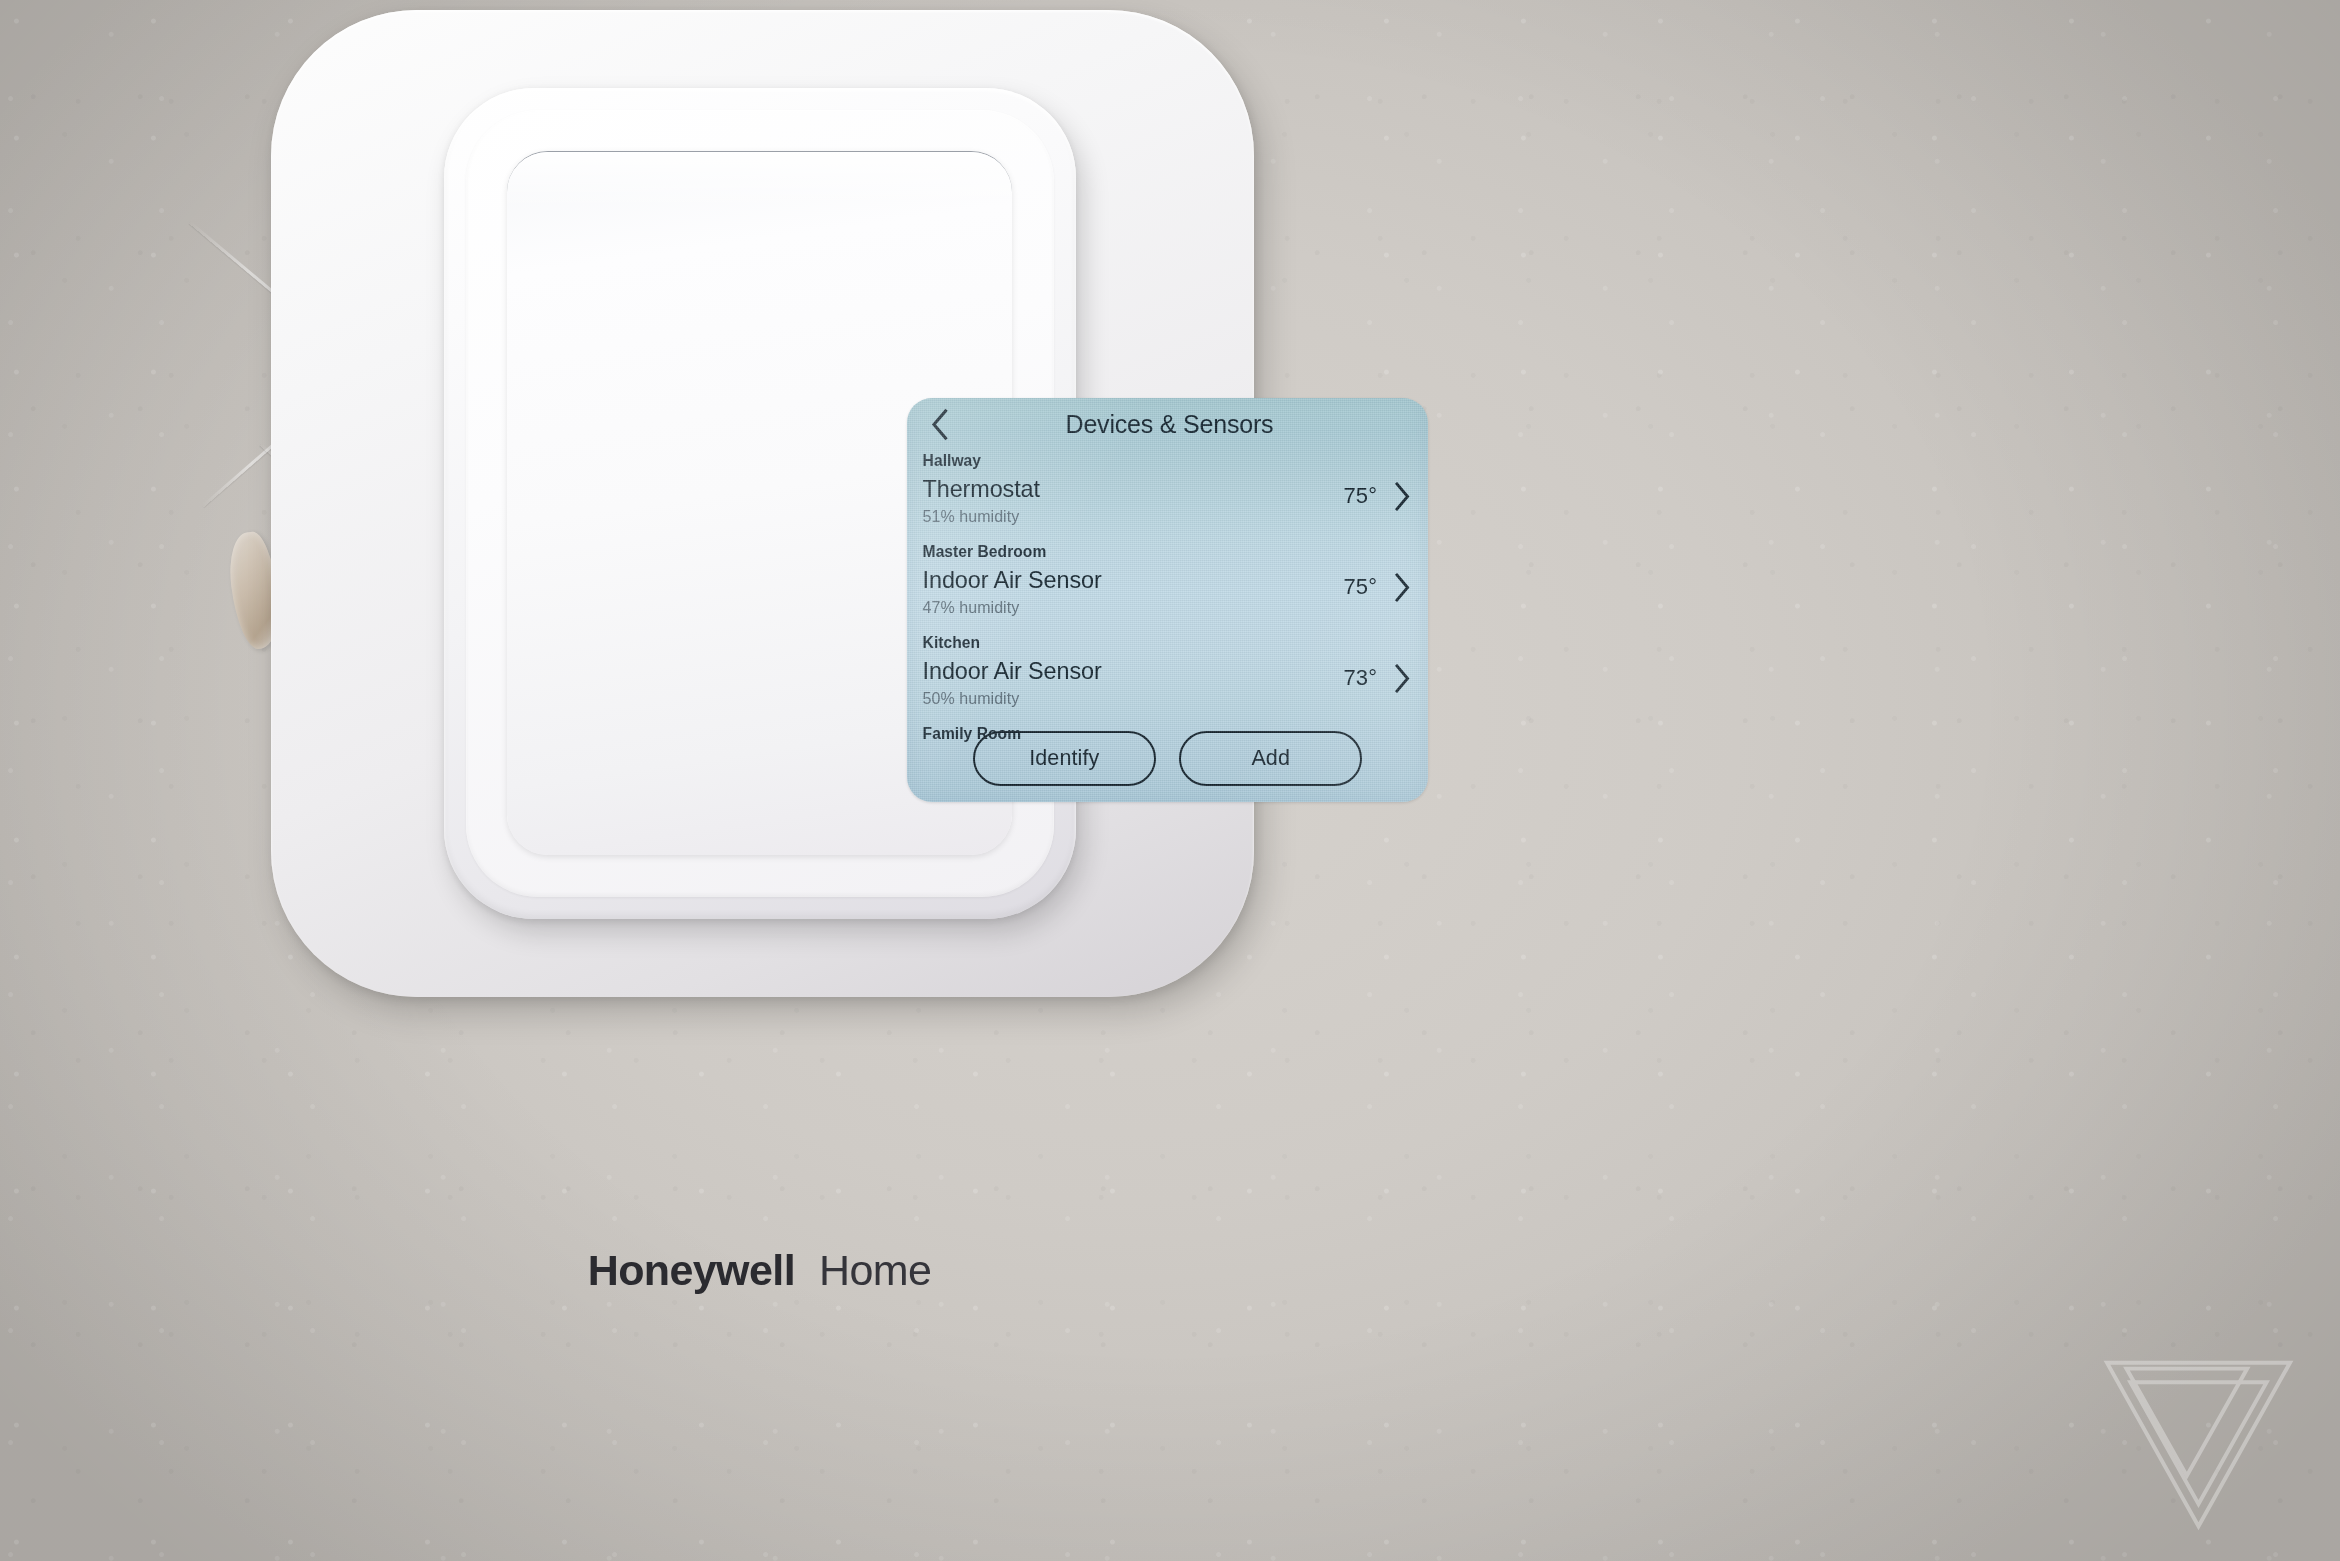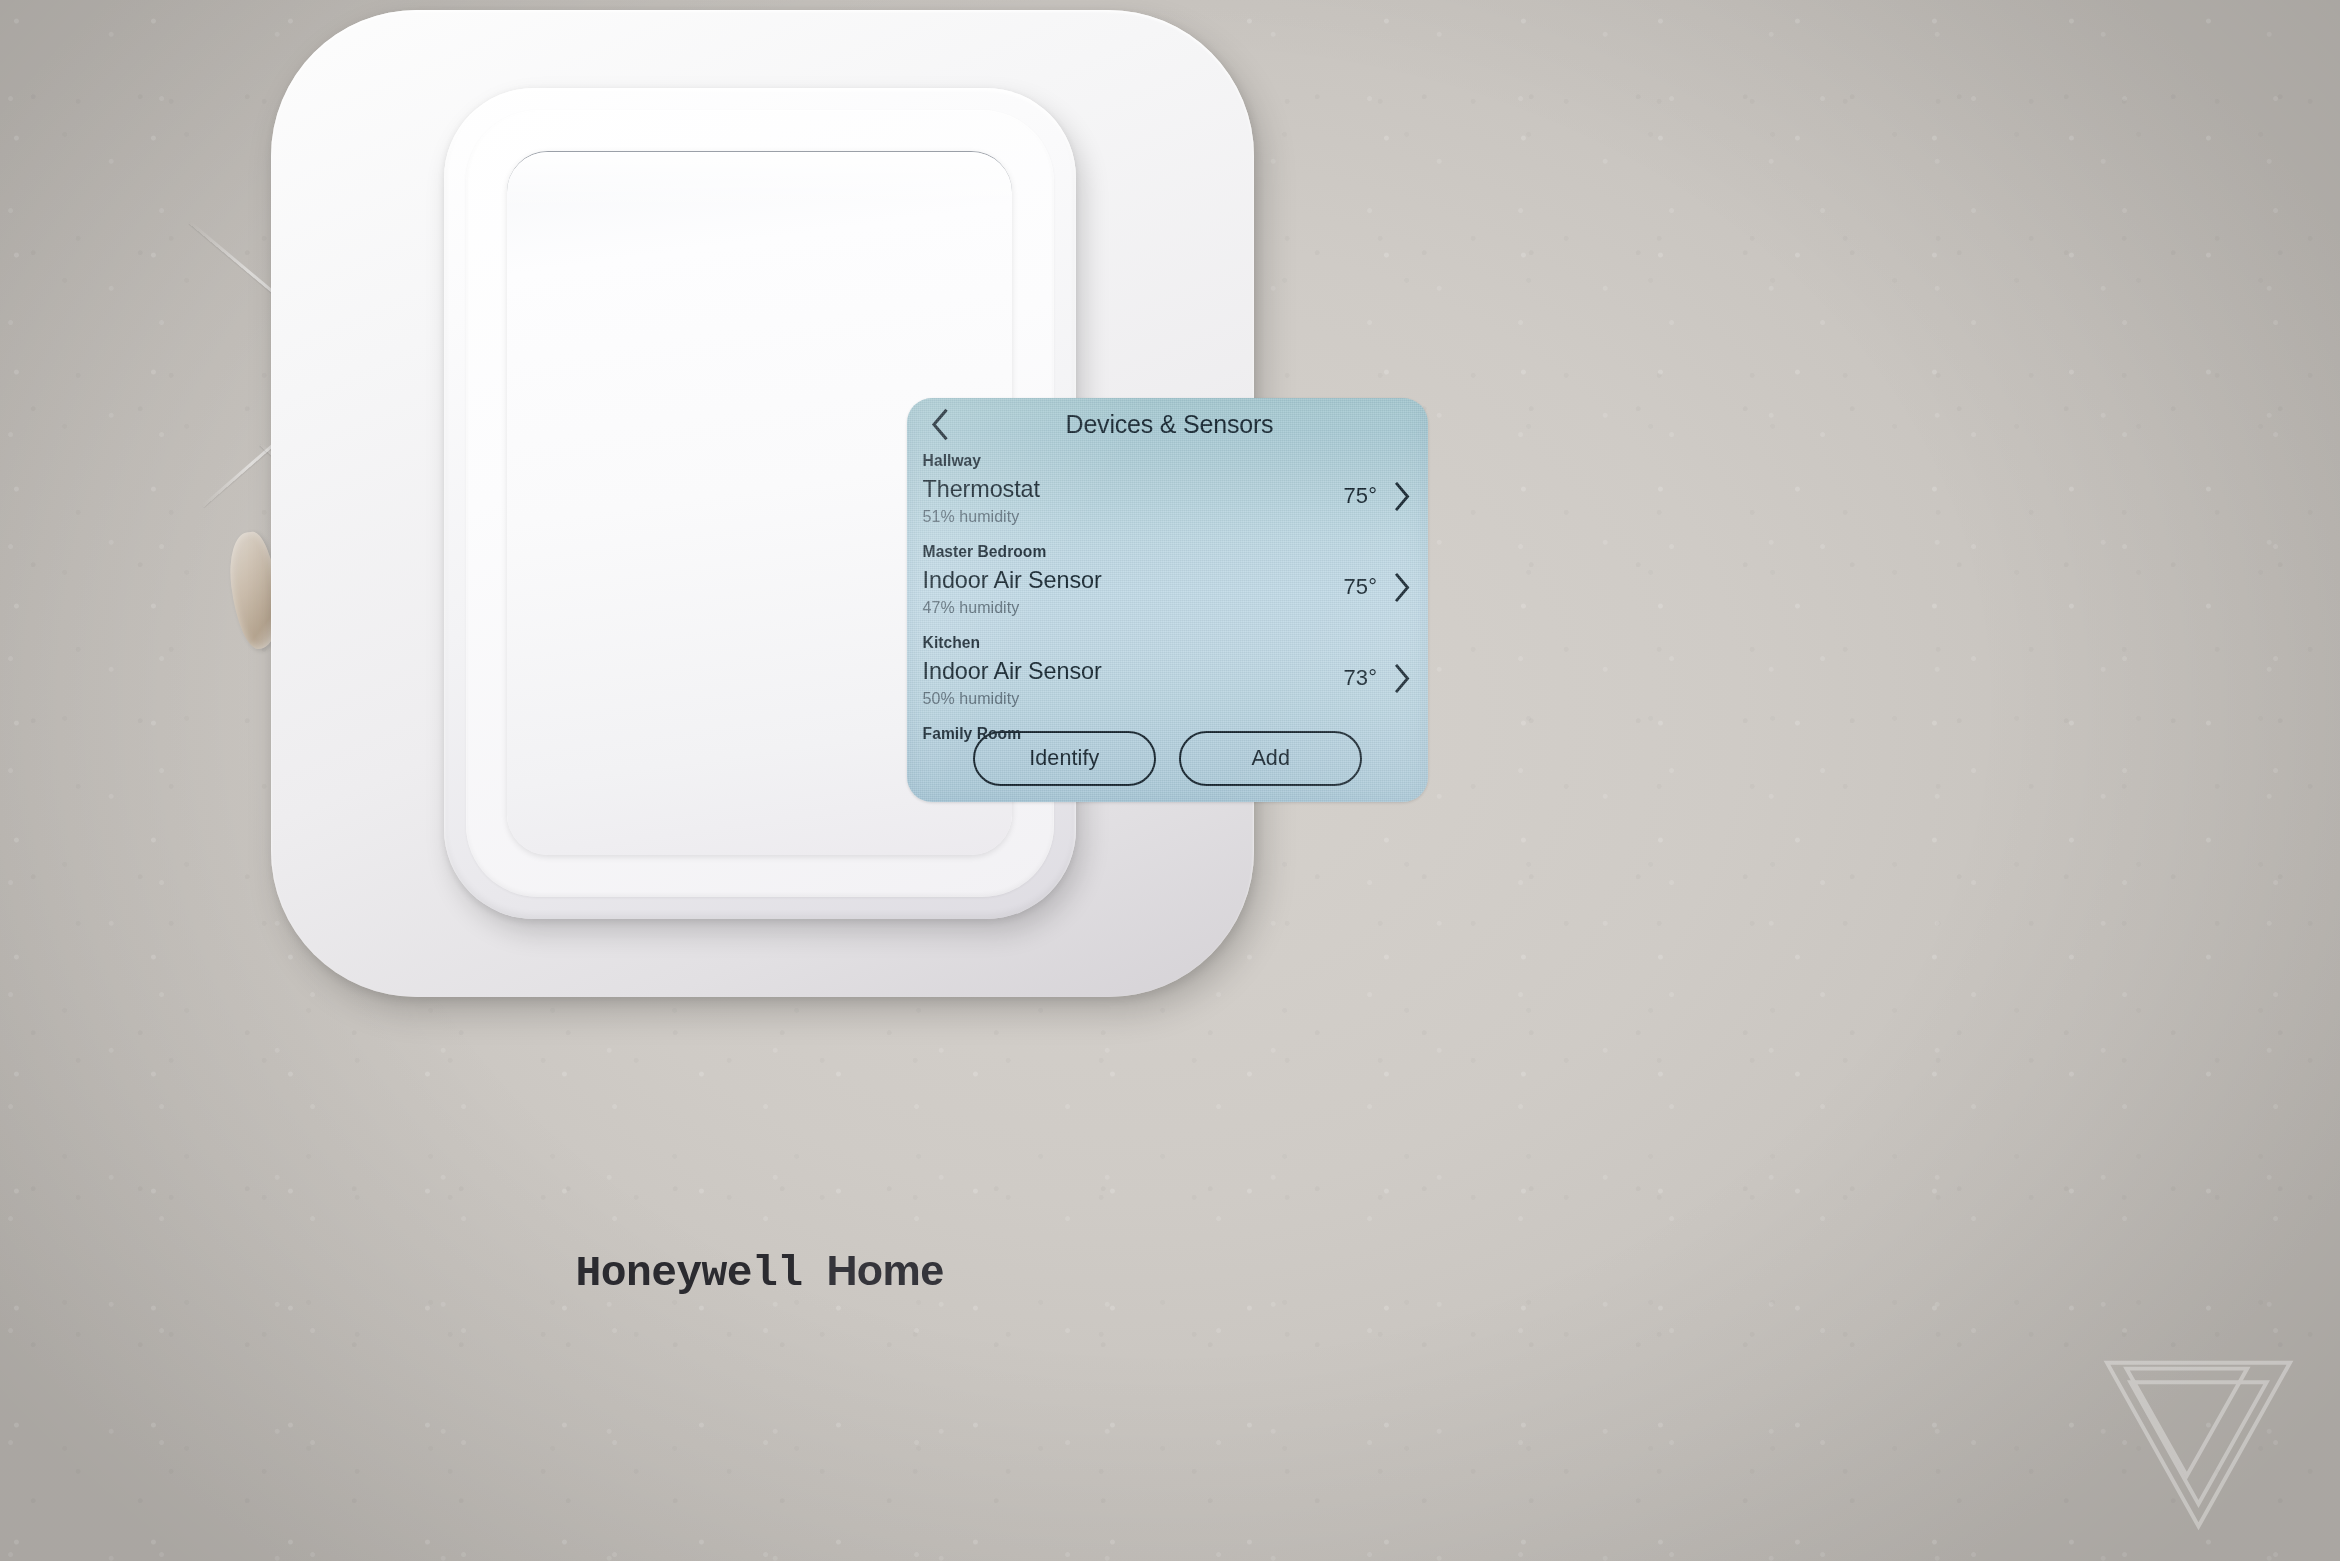--- a/index.html
+++ b/index.html
@@ -244,22 +244,22 @@
   
   #brand-logo {
     position:absolute;
     left:507px; top:1246px; width:505px;
     text-align:center;
     font-size:43px;
     letter-spacing:-0.6px;
     color:#2b2b30;
     white-space:nowrap;
   }
-  #brand-honeywell { font-weight:700;font-family:Liberation Mono, monospace; }
-  #brand-home { font-weight:700; color:#35353b; margin-left:24px; }
+  #brand-honeywell { font-weight:700; }
+  #brand-home { font-weight:400; color:#35353b; margin-left:24px; }
 
   
   #verge-watermark {
     position:absolute;
     right:45px; bottom:23.4px;
     width:195px; height:185px;
     opacity:.33;
     pointer-events:none;
   }
 </style>

